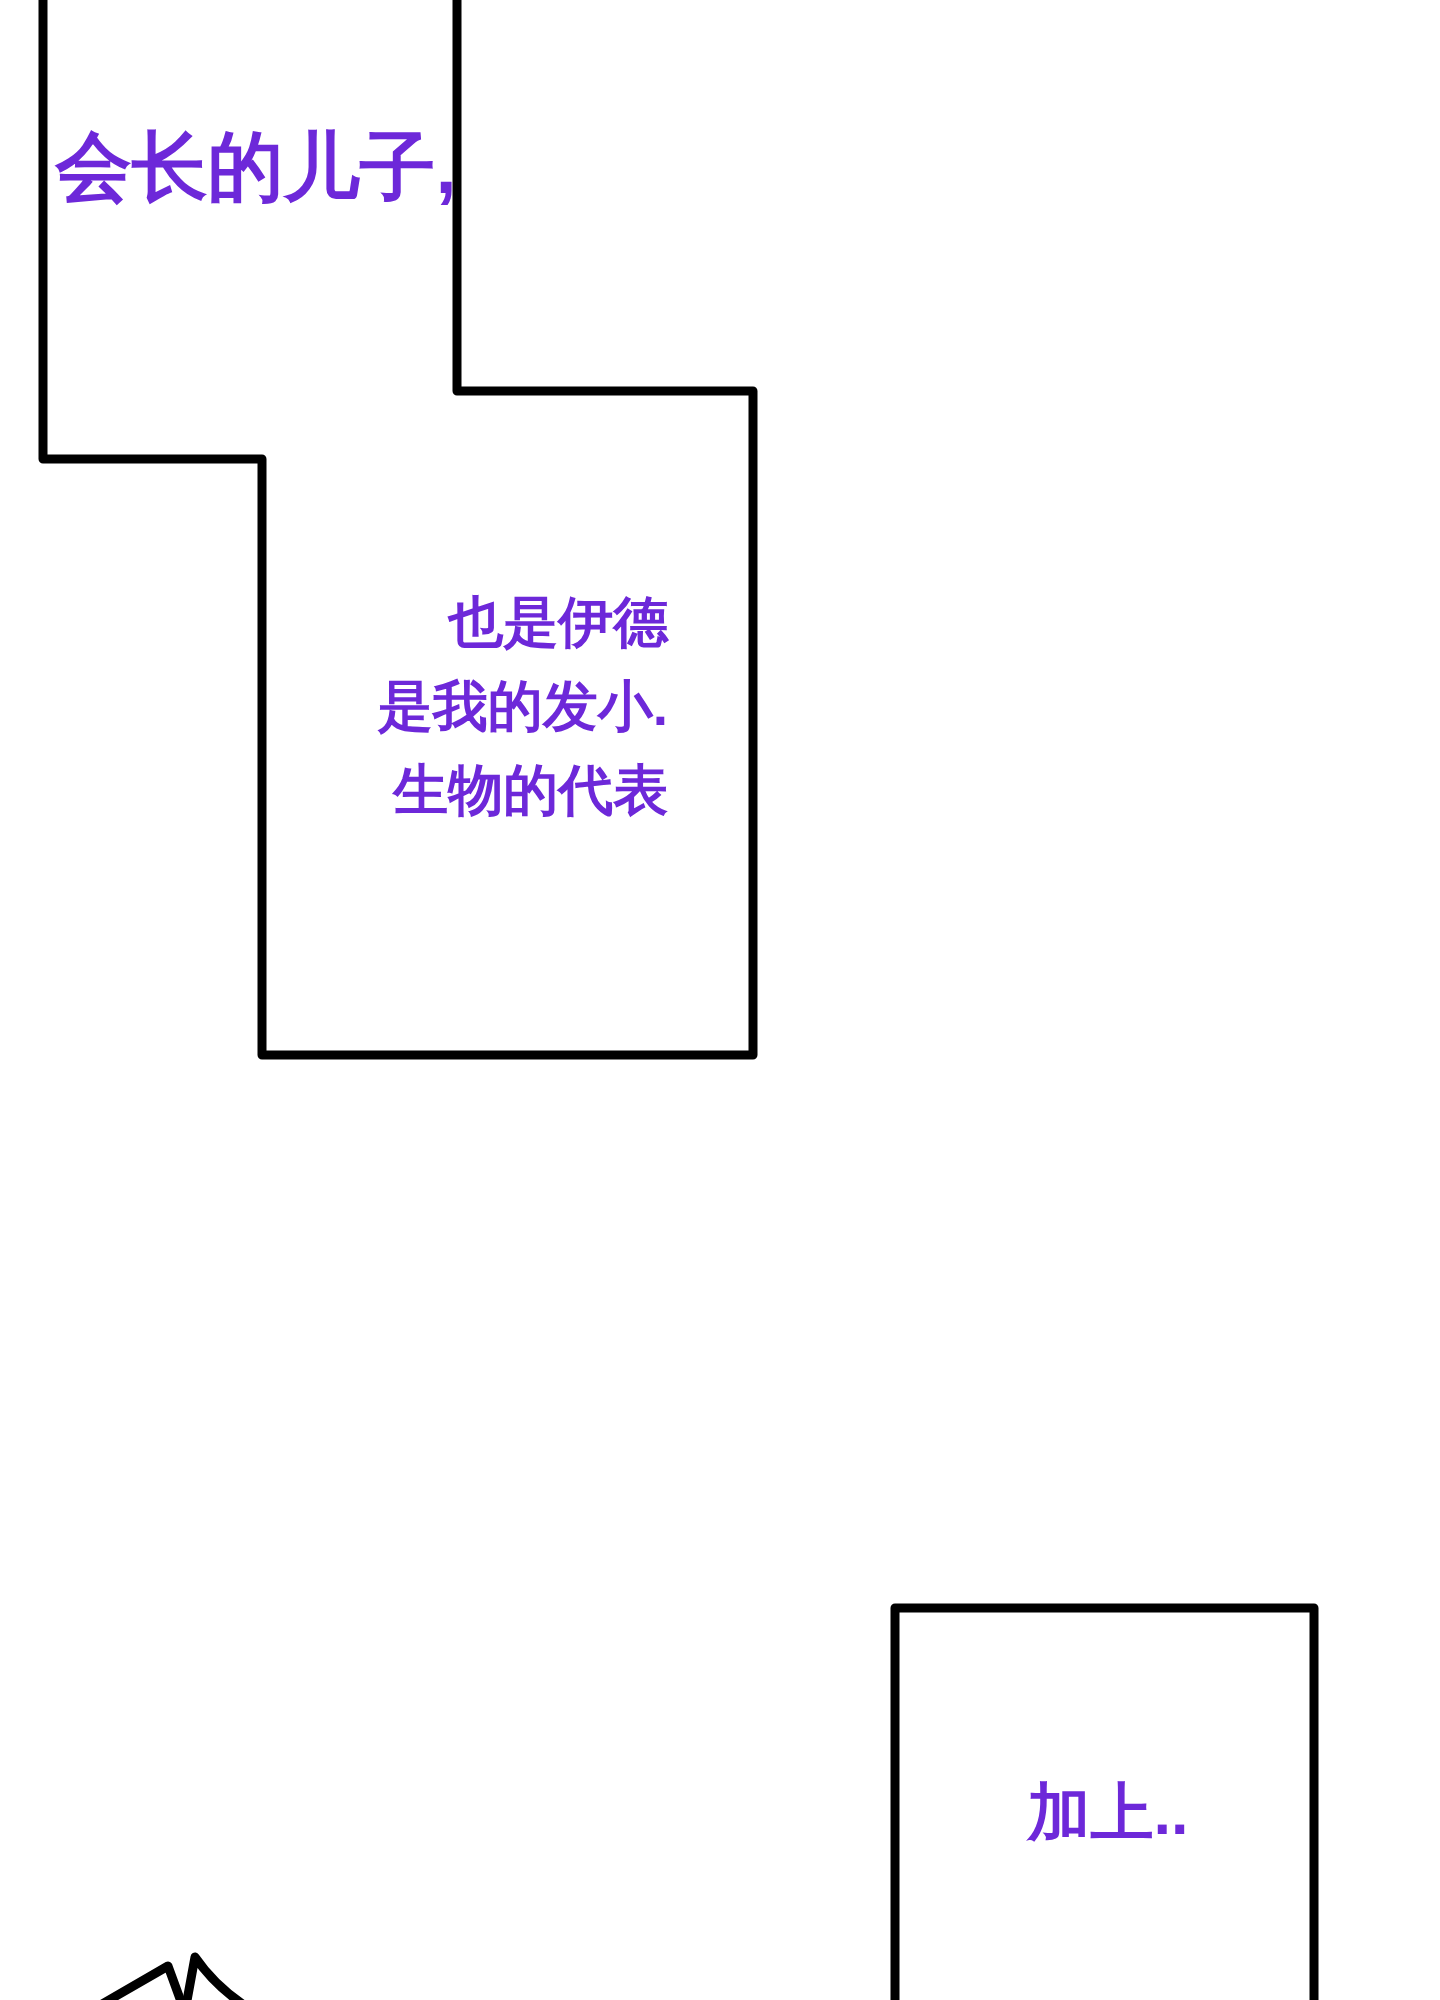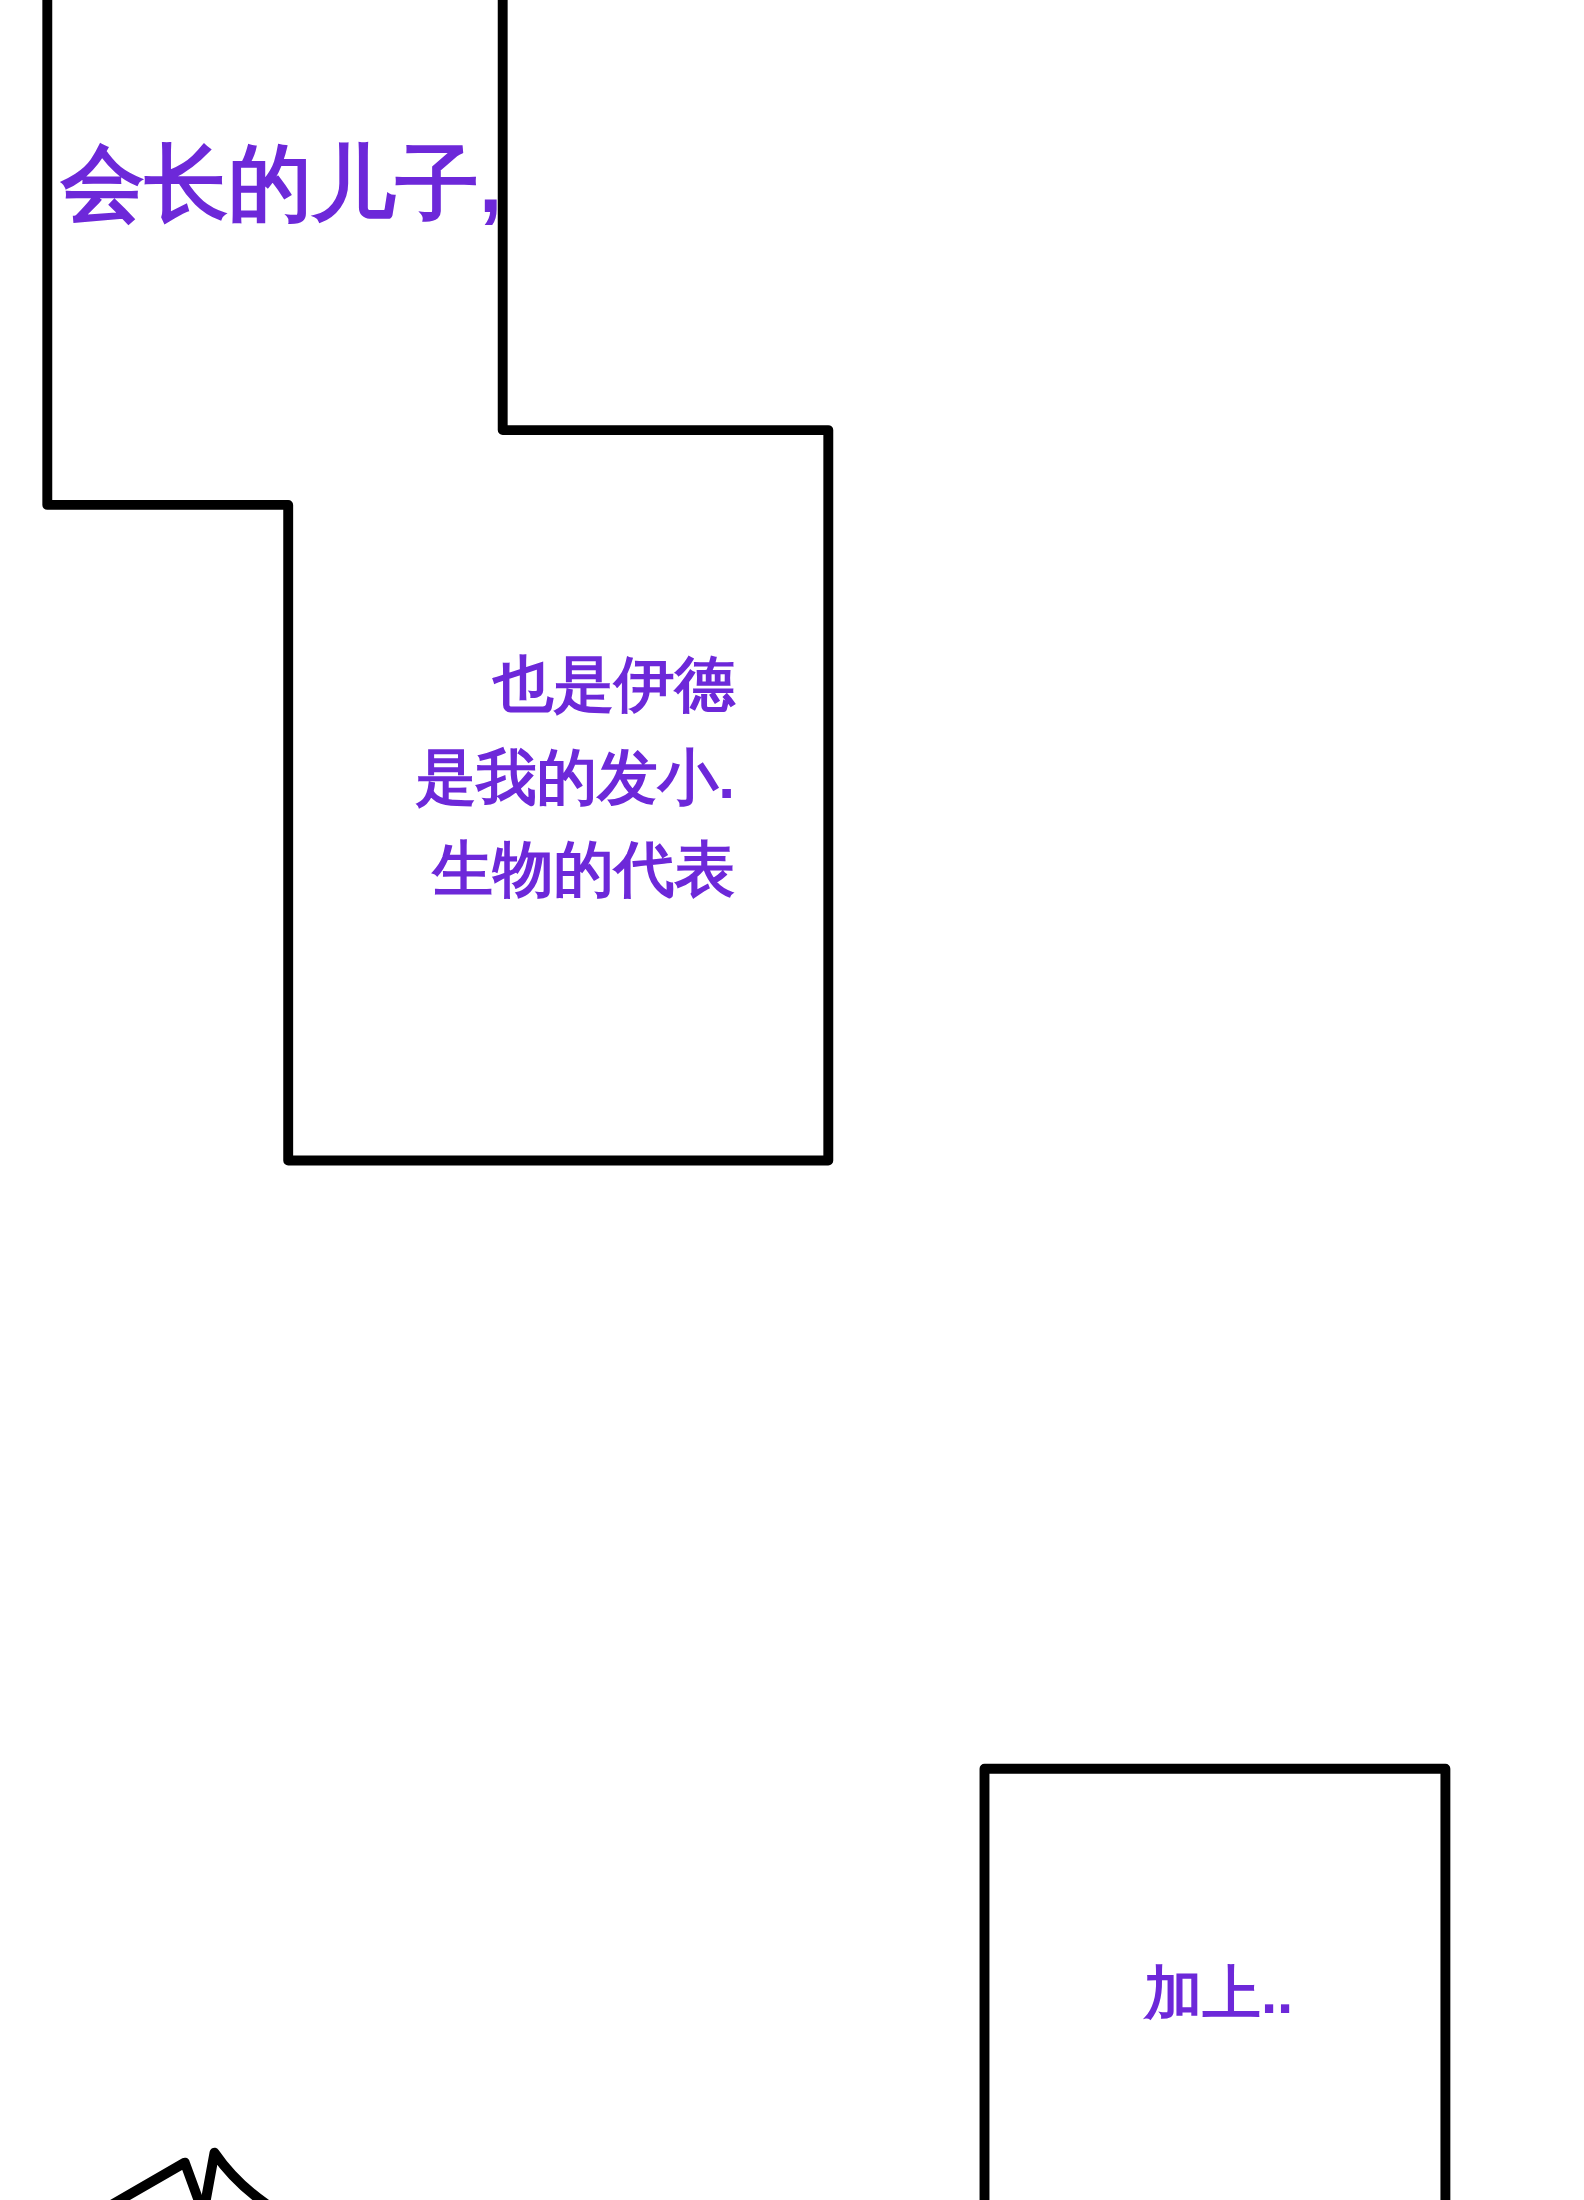--- a/index.html
+++ b/index.html
@@ -30,21 +30,21 @@
     left: 256px; top: 168px;
     font-size: 76px;
   }
   .dialogue-2 {
     left: 523px; top: 706px;
     font-size: 55px;
     line-height: 84px;
   }
   .dialogue-3 {
     left: 1108px; top: 1813px;
-    font-size: 53px;
+    font-size: 63px;
   }
 </style>
 </head>
 <body>
 
 <div class="page">
 
   <svg class="borders-svg" viewBox="0 0 1440 2000" xmlns="http://www.w3.org/2000/svg">
 
     <polyline points="43,-8 43,459 262,459 262,1055 753,1055 753,391 457,391 457,-8" fill="none" stroke="#000000" stroke-width="9" stroke-linejoin="round" stroke-linecap="round"></polyline>

